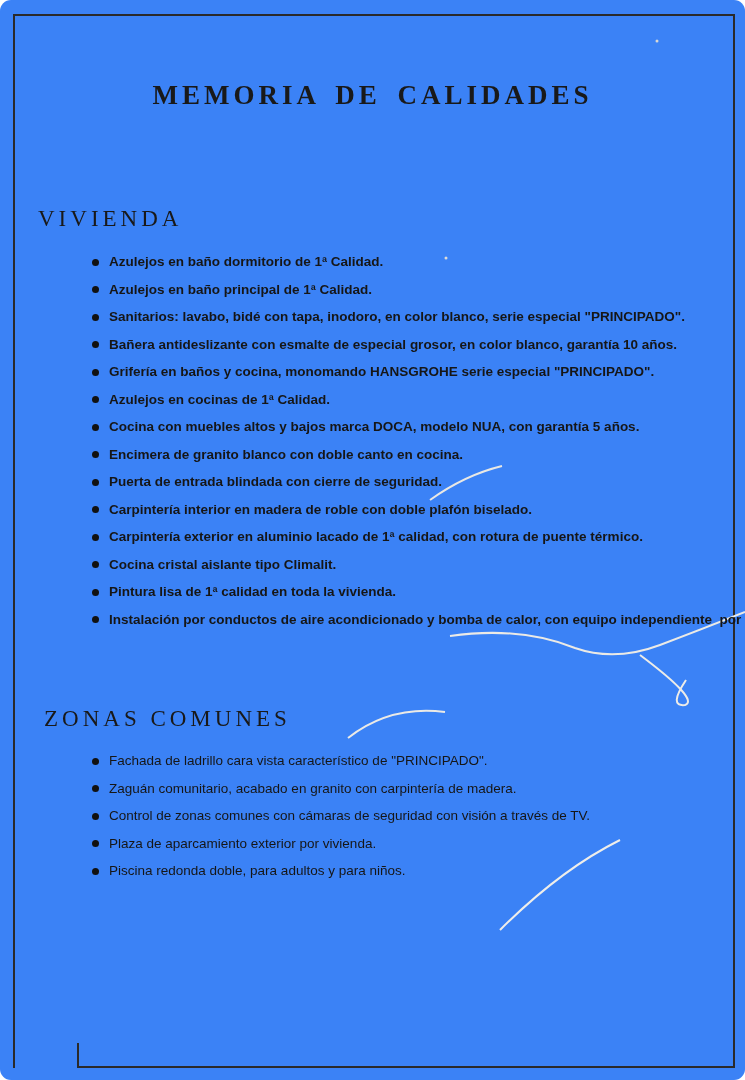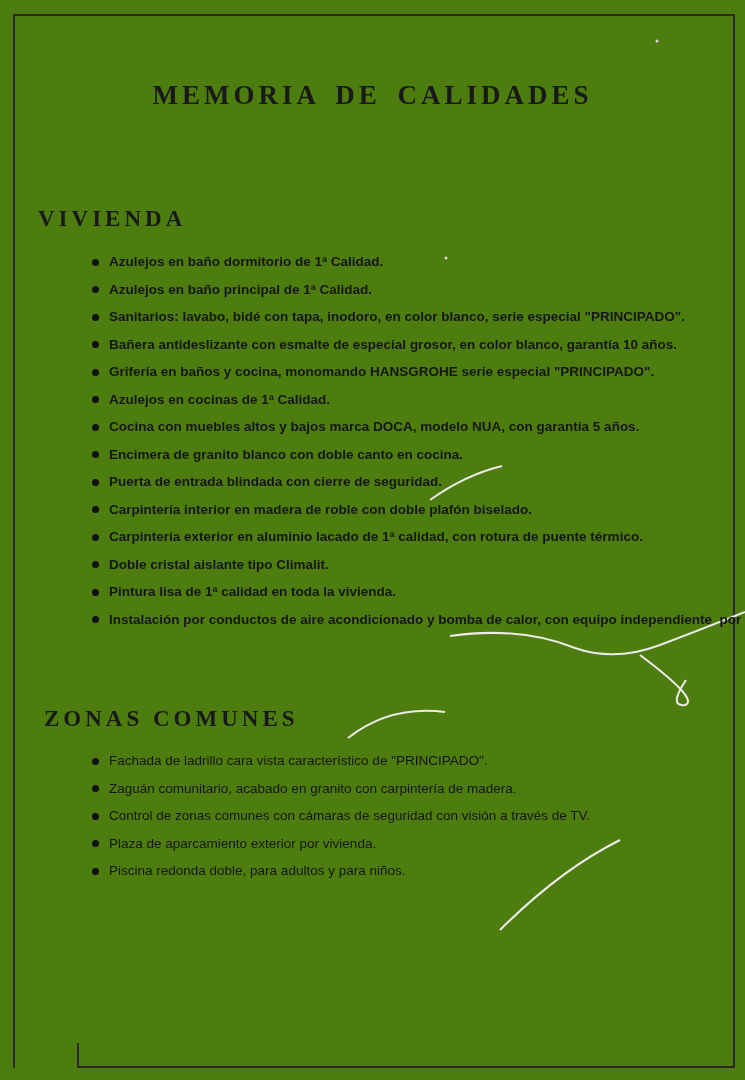--- a/index.html
+++ b/index.html
@@ -7,23 +7,24 @@
     padding: 0;
     width: 745px;
     height: 1080px;
     background: #ffffff;
     overflow: hidden;
   }
   .page {
     position: relative;
     width: 745px;
     height: 1080px;
-    background: #4d7c0f;
+    background: #3b82f6;
     font-family: "Liberation Sans", sans-serif;
     color: #1c1c1c;
+    border-radius: 11px;
   }
   
   .b-top    { position:absolute; left:13px;  top:14px;   width:722px; height:2px; background:#2a2a2a; }
   .b-left   { position:absolute; left:13px;  top:14px;   width:2px;   height:1054px; background:#2a2a2a; }
   .b-right  { position:absolute; left:733px; top:14px;   width:2px;   height:1054px; background:#2a2a2a; }
   .b-bottom { position:absolute; left:77px;  top:1066px; width:658px; height:2px; background:#2a2a2a; }
   .b-tick   { position:absolute; left:77px;  top:1043px; width:2px;   height:25px; background:#2a2a2a; }
 
   .doc-title {
     position: absolute;
@@ -36,21 +37,21 @@
     font-weight: 600;
     font-size: 27px;
     letter-spacing: 4px;
     word-spacing: 6px;
     color: #191919;
   }
   .section-heading {
     position: absolute;
     margin: 0;
     font-family: "Liberation Serif", serif;
-    font-weight: 700;
+    font-weight: 400;
     font-size: 23px;
     letter-spacing: 4px;
     color: #191919;
   }
   #section-0 .section-heading { left: 38px; top: 206px; }
   #section-1 .section-heading { left: 44px; top: 706px; text-align: center; }
 
   ul.bullet-list {
     position: absolute;
     margin: 0;
@@ -111,21 +112,21 @@
         <li><span class="bullet"></span><span class="li-text">Azulejos en baño principal de 1ª Calidad.</span></li>
         <li><span class="bullet"></span><span class="li-text">Sanitarios: lavabo, bidé con tapa, inodoro, en color blanco, serie especial "PRINCIPADO".</span></li>
         <li><span class="bullet"></span><span class="li-text">Bañera antideslizante con esmalte de especial grosor, en color blanco, garantía 10 años.</span></li>
         <li><span class="bullet"></span><span class="li-text">Grifería en baños y cocina, monomando HANSGROHE serie especial "PRINCIPADO".</span></li>
         <li><span class="bullet"></span><span class="li-text">Azulejos en cocinas de 1ª Calidad.</span></li>
         <li><span class="bullet"></span><span class="li-text">Cocina con muebles altos y bajos marca DOCA, modelo NUA, con garantía 5 años.</span></li>
         <li><span class="bullet"></span><span class="li-text">Encimera de granito blanco con doble canto en cocina.</span></li>
         <li><span class="bullet"></span><span class="li-text">Puerta de entrada blindada con cierre de seguridad.</span></li>
         <li><span class="bullet"></span><span class="li-text">Carpintería interior en madera de roble con doble plafón biselado.</span></li>
         <li><span class="bullet"></span><span class="li-text">Carpintería exterior en aluminio lacado de 1ª calidad, con rotura de puente térmico.</span></li>
-        <li><span class="bullet"></span><span class="li-text">Doble cristal aislante tipo Climalit.</span></li>
+        <li><span class="bullet"></span><span class="li-text">Cocina cristal aislante tipo Climalit.</span></li>
         <li><span class="bullet"></span><span class="li-text">Pintura lisa de 1ª calidad en toda la vivienda.</span></li>
         <li><span class="bullet"></span><span class="li-text">Instalación por conductos de aire acondicionado y bomba de calor, con equipo independiente  por vivienda.</span></li>
       </ul>
   </section>
 
   <section id="section-1">
     <h2 class="section-heading">ZONAS COMUNES</h2>
     <ul class="bullet-list">
         <li><span class="bullet"></span><span class="li-text">Fachada de ladrillo cara vista característico de "PRINCIPADO".</span></li>
         <li><span class="bullet"></span><span class="li-text">Zaguán comunitario, acabado en granito con carpintería de madera.</span></li>

